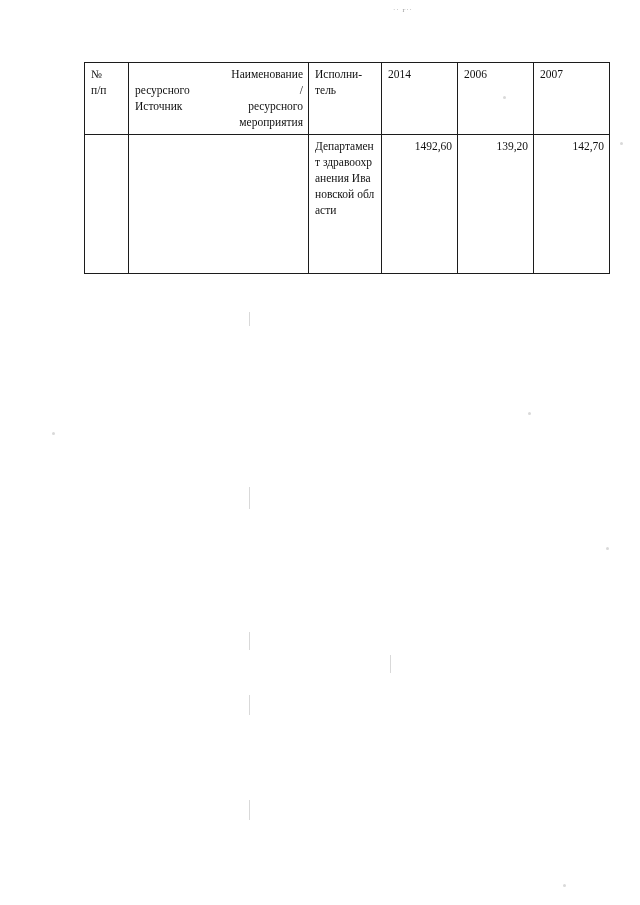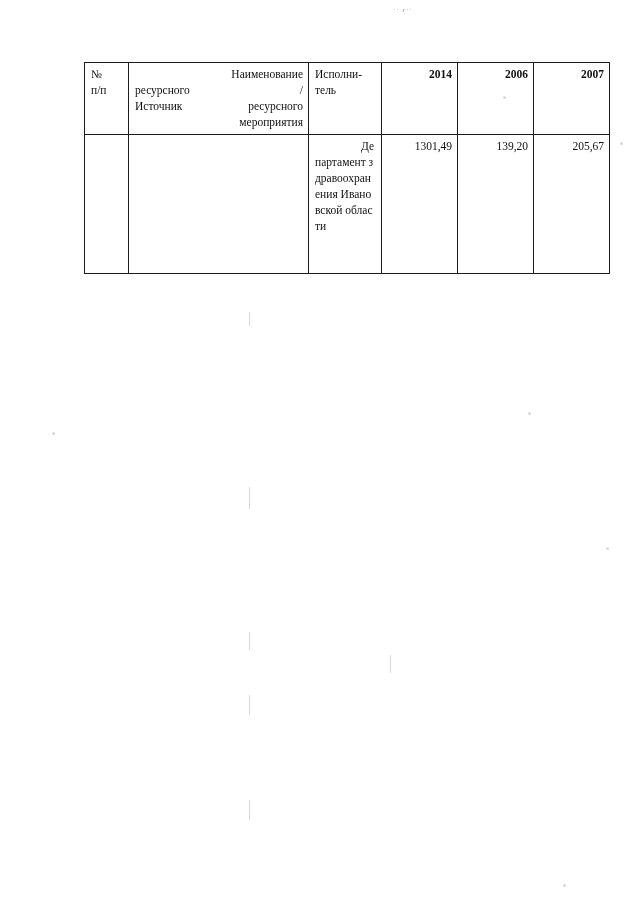--- a/index.html
+++ b/index.html
@@ -62,26 +62,25 @@
     text-align: justify;
     text-align-last: justify;
   }
   .cell-name .line-plain { display: block; text-align: right; }
 
   .num-cell {
     text-align: right;
     padding-right: 7px;
   }
   .year-head {
-    text-align: right;
+    text-align: left;
     padding-top: 4px;
-    font-weight: bold;
   }
   .row-body td { height: 130px; }
-  .exec-wrap { word-break: break-all; margin-left: 46px; }
+  .exec-wrap { word-break: break-all; }
 
   
   .vline {
     position: absolute;
     width: 1px;
     background: #cfcfcf;
     opacity: .8;
   }
 </style>
 </head>
@@ -127,18 +126,18 @@
       <td class="year-head">2014</td>
       <td class="year-head">2006</td>
       <td class="year-head">2007</td>
     </tr>
     <tr class="row-body">
       <td></td>
       <td></td>
       <td>
         <span class="exec-wrap">Департамент здравоохранения Ивановской области</span>
       </td>
-      <td class="num-cell">1301,49</td>
+      <td class="num-cell">1492,60</td>
       <td class="num-cell">139,20</td>
-      <td class="num-cell">205,67</td>
+      <td class="num-cell">142,70</td>
     </tr>
   </tbody>
 </table>
 
 </body></html>

